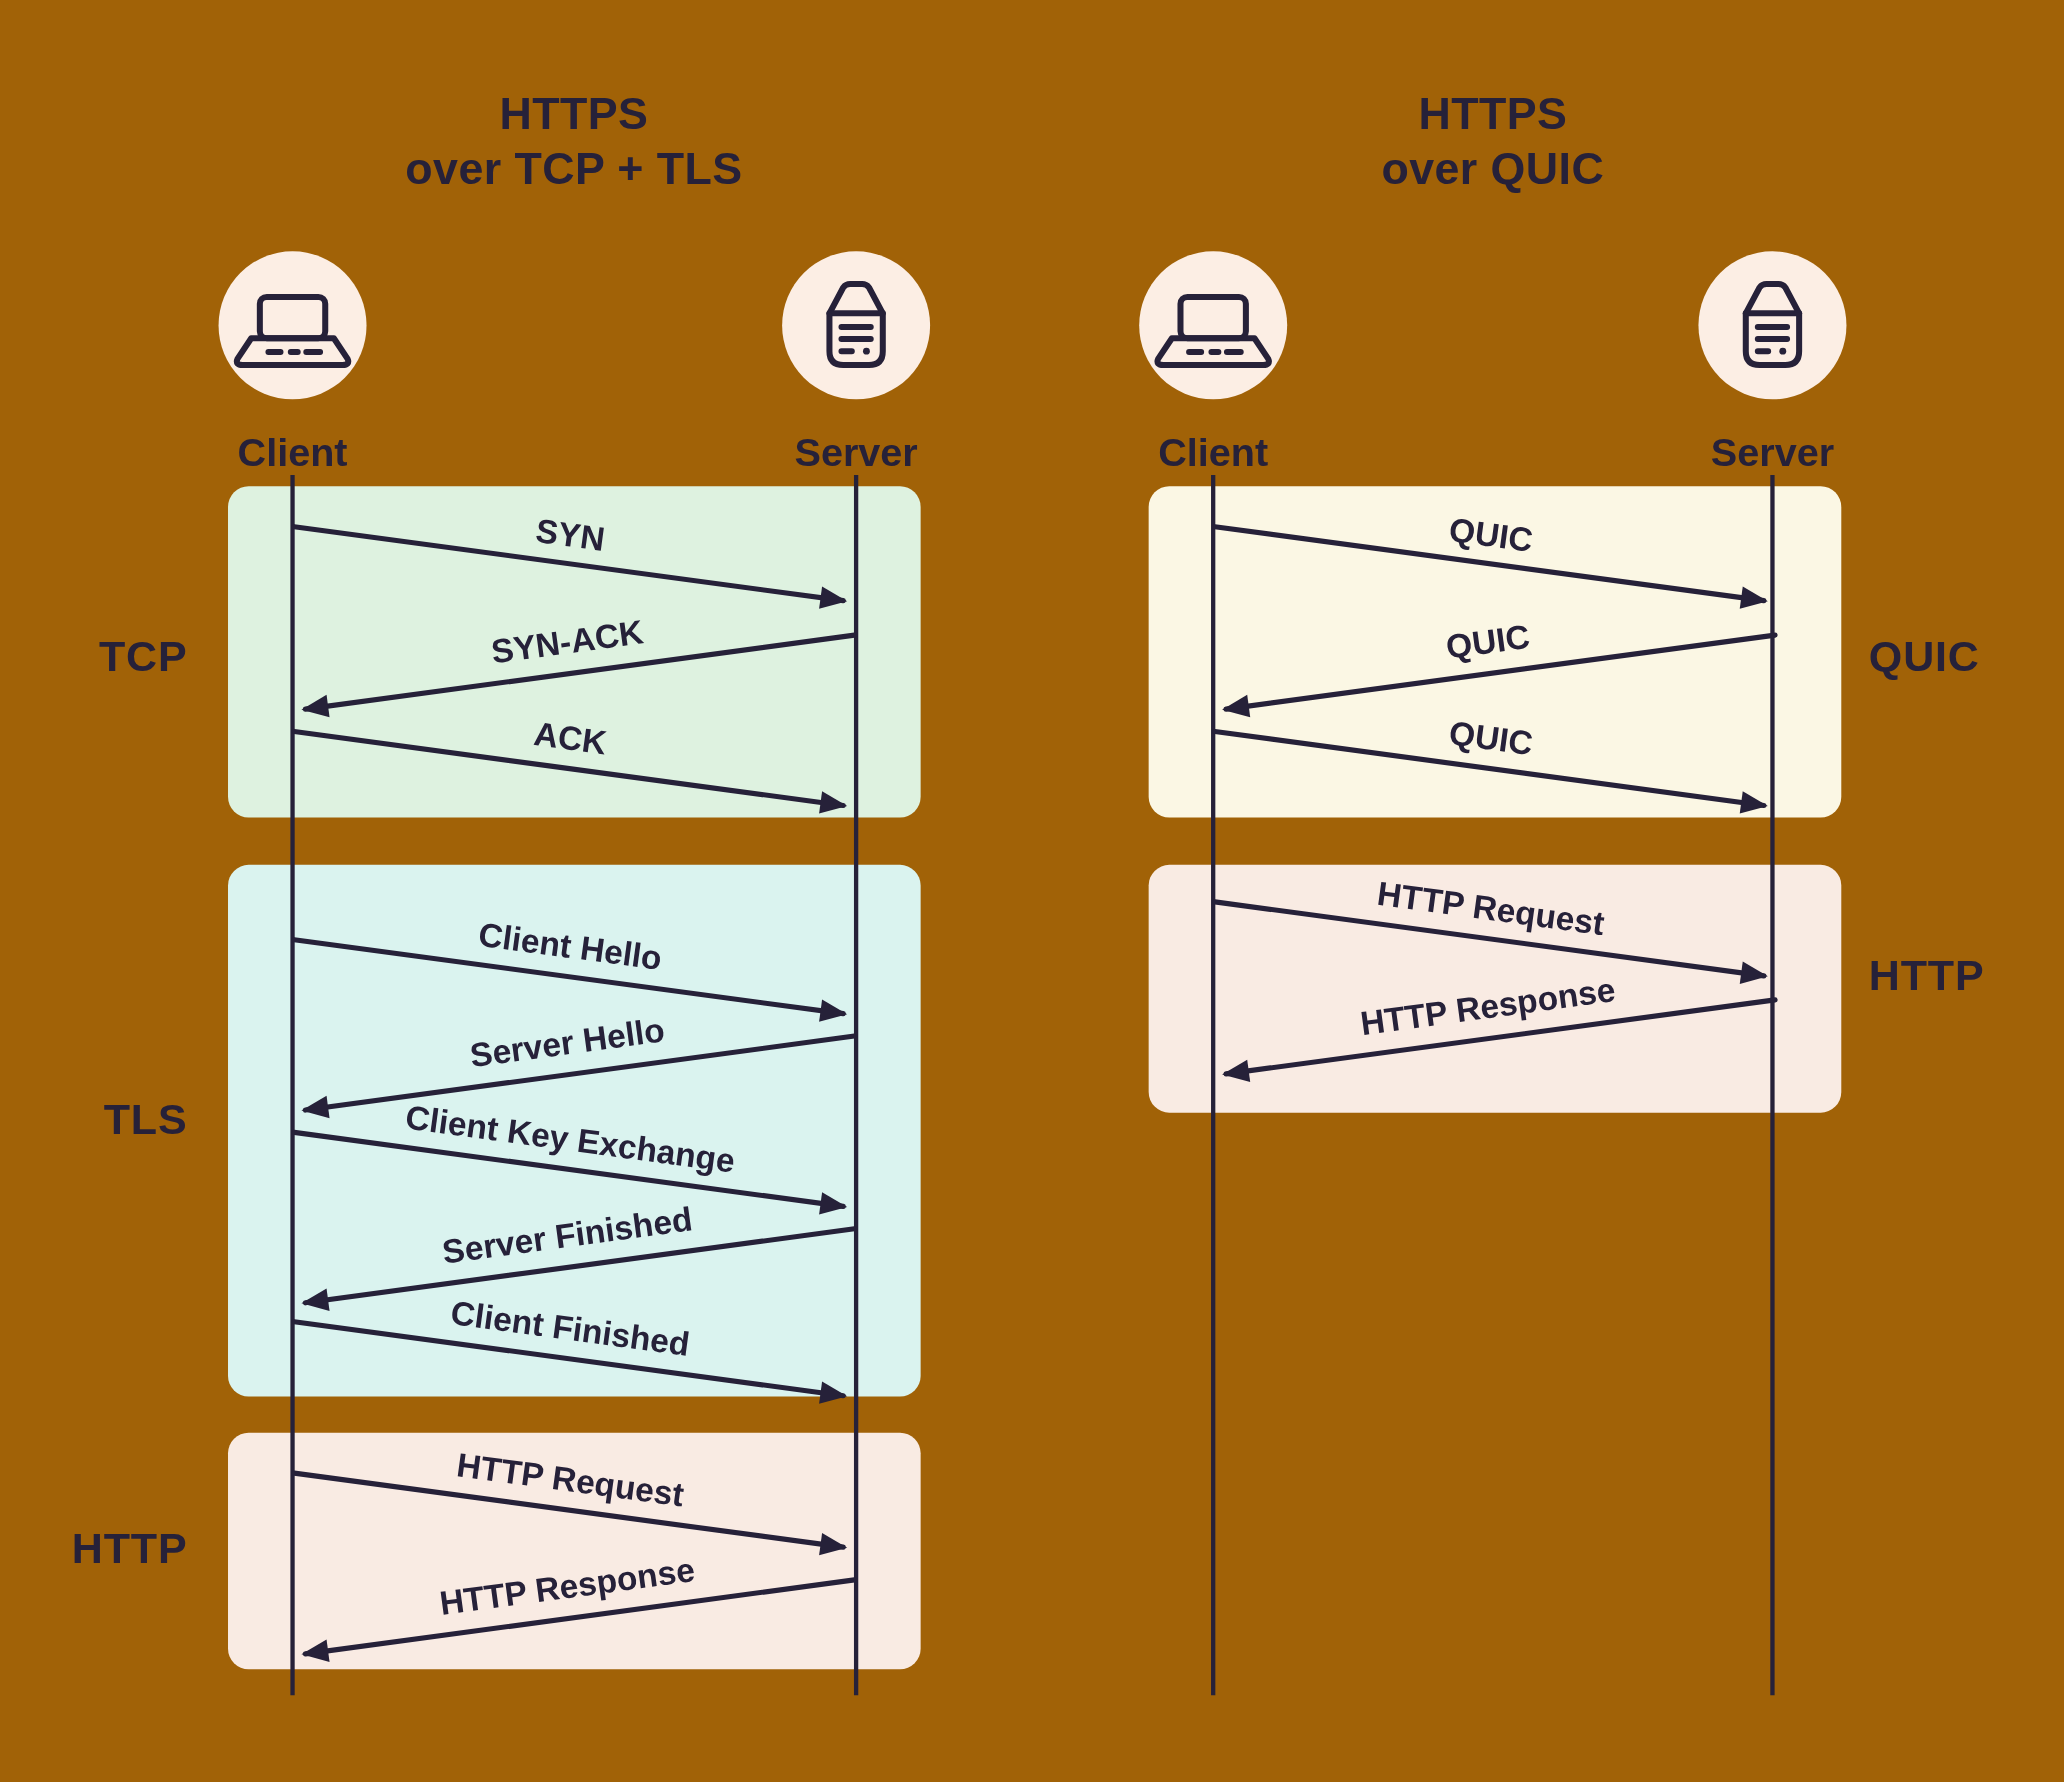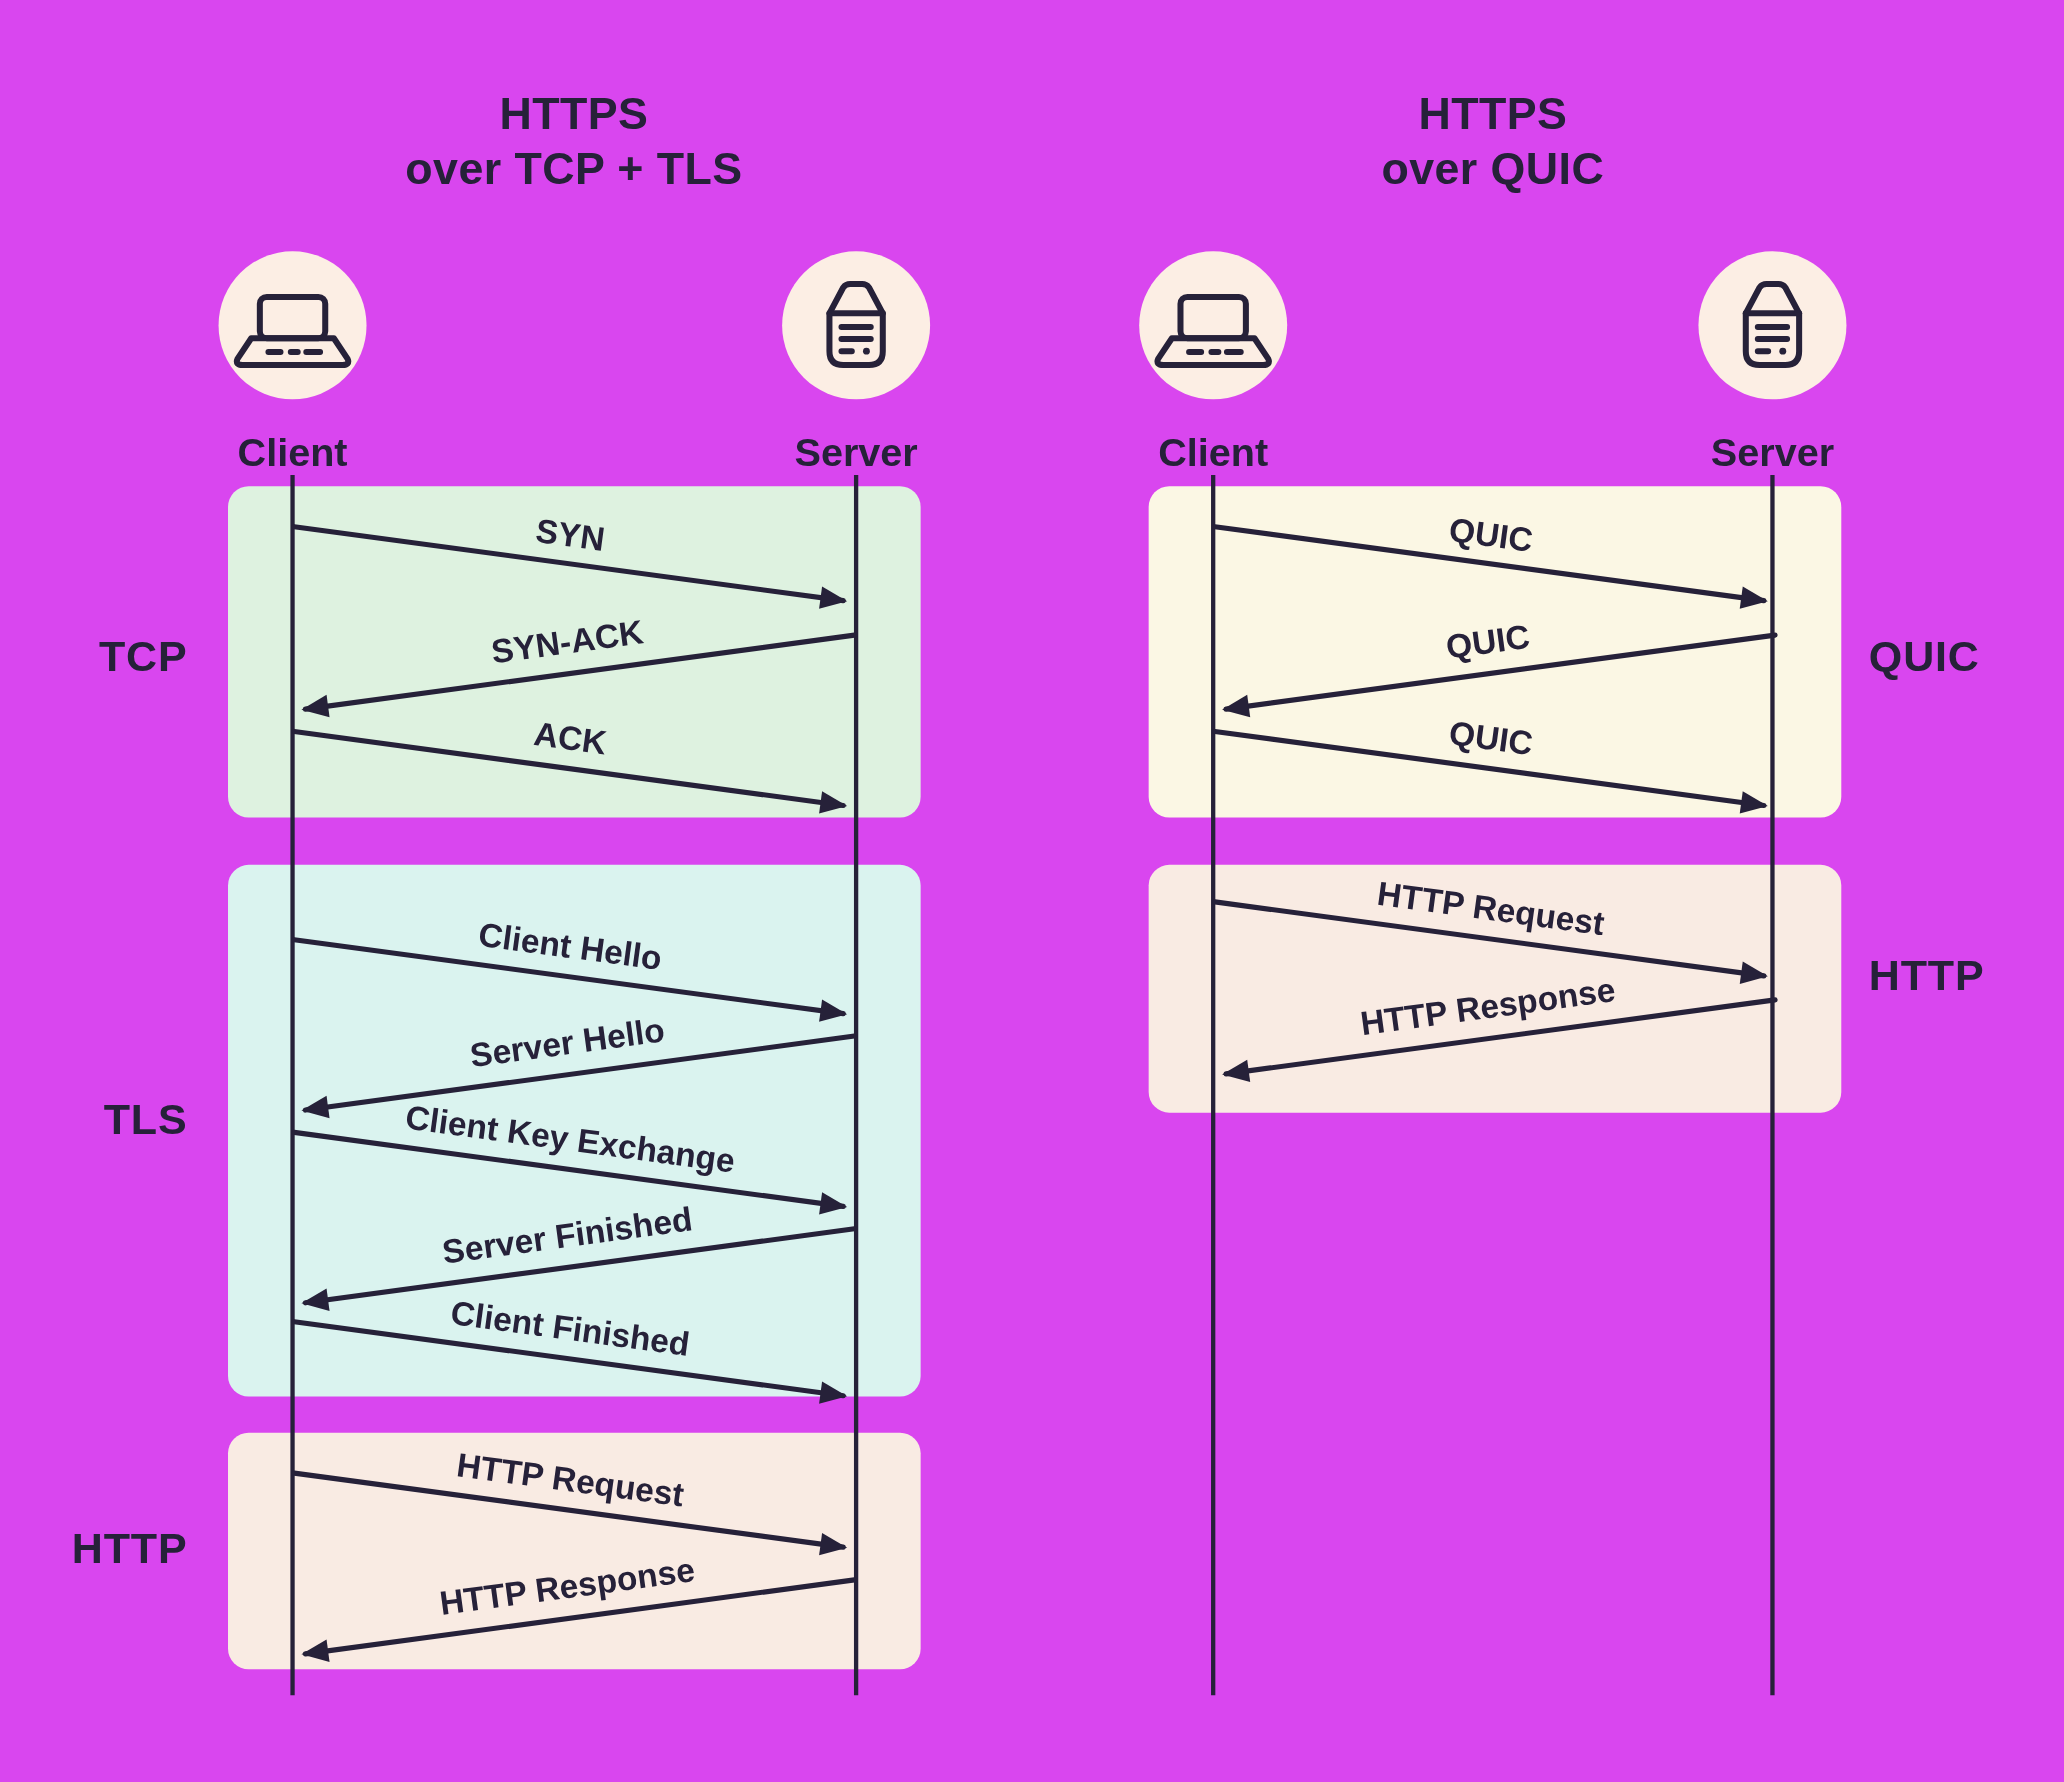--- a/index.html
+++ b/index.html
@@ -1,20 +1,20 @@
 <!DOCTYPE html>
 <html style="font-size:13.8px"><head>
 <meta charset="utf-8">
 <style>
   html, body { margin: 0; padding: 0; background: #ffffff; }
   .canvas {
     position: relative;
     width: 2065px;
     height: 1783px;
-    background: #d946ef;
+    background: #a16207;
     font-family: "Liberation Sans", sans-serif;
   }
   svg { display: block; }
   text {
     fill: #262139;
     font-family: "Liberation Sans", sans-serif;
   }
   .title-text   { font-size: 52px; font-weight: 700; letter-spacing: 0.5px; }
   .actor-label  { font-size: 46px; font-weight: 700; }
   .section-label{ font-size: 50px; font-weight: 700; letter-spacing: 1px; }

